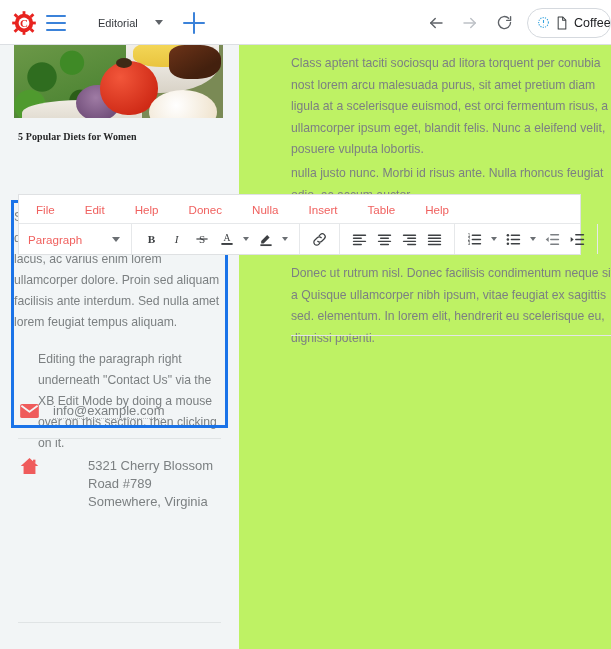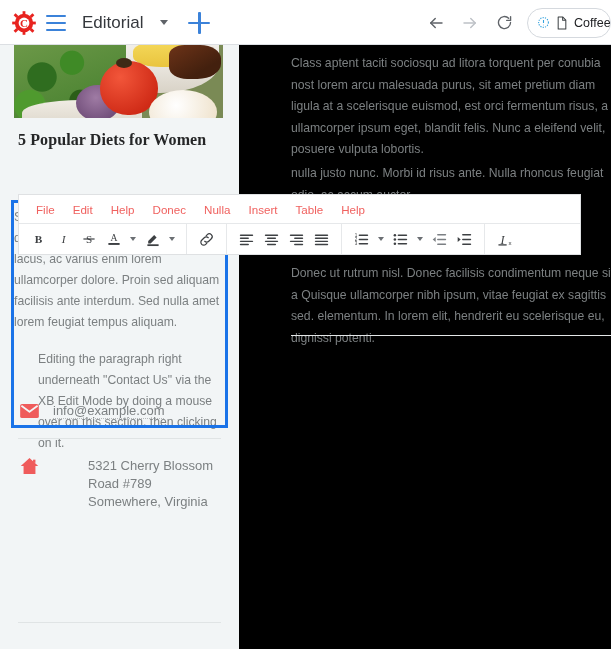--- a/index.html
+++ b/index.html
@@ -45,23 +45,23 @@
     cursor: pointer;
   }
   .hamburger i {
     display: block; height: 2.4px; background: #3b82d9; border-radius: 1px;
   }
   .hamburger i:nth-child(1) { width: 20px; }
   .hamburger i:nth-child(2) { width: 20px; }
   .hamburger i:nth-child(3) { width: 20px; }
   .profile-select {
     display: flex; align-items: center; gap: 17px;
-    font-size: 17px; color: #35383d;
-    cursor: pointer;
-    margin-left: 6px;
+    font-size: 11px; color: #35383d;
+    cursor: pointer;
+    margin-left: 22px;
   }
   .caret-down {
     width: 0; height: 0;
     border-left: 4px solid transparent;
     border-right: 4px solid transparent;
     border-top: 5px solid #5f6368;
   }
   .plus-btn {
     margin-left: 10px;
     width: 22px; height: 22px;
@@ -181,21 +181,21 @@
     width: 120px; height: 26px; border-radius: 50% 50% 0 0;
     background: linear-gradient(180deg, #f0ece4, #ddd7cb);
   }
 
   .post-title {
     position: absolute;
     left: 18px; top: 86px;
     width: 205px;
     font-family: "Liberation Serif", serif;
     font-weight: bold;
-    font-size: 16px;
+    font-size: 10px;
     color: #252627;
     letter-spacing: 0.1px;
   }
 
   .contact-body {
     position: absolute;
     left: 14px; top: 162px;
     width: 211px;
     font-size: 12.2px;
     line-height: 21px;
@@ -250,21 +250,21 @@
     left: 18px; top: 577px;
     width: 203px; height: 1px;
     background: #e0e4e5;
   }
 
   
   .main {
     position: absolute;
     left: 239px; top: 0;
     width: 372px; height: 604px;
-    background: #000000;
+    background: #bef264;
     overflow: hidden;
   }
   .main-para {
     position: absolute;
     left: 52px;
     width: 330px;
     font-size: 12.2px;
     line-height: 21.5px;
     color: #7c8082;
   }
@@ -284,21 +284,21 @@
     left: 18px; top: 149px;
     width: 563px;
     background: #ffffff;
     border: 1px solid #dfe1e3;
     box-sizing: border-box;
     z-index: 20;
   }
   .menubar {
     display: flex;
     align-items: center;
-    gap: 0px;
+    gap: 12px;
     height: 28px;
     padding: 0 8px;
     border-bottom: 1px solid #e6e8ea;
   }
   .menubar-item {
     font-size: 11.6px;
     color: #f0615f;
     padding: 3px 9px;
     cursor: pointer;
     white-space: nowrap;
@@ -497,20 +497,26 @@
       <div class="menubar-item">Help</div>
       <div class="menubar-item">Donec</div>
       <div class="menubar-item">Nulla</div>
       <div class="menubar-item">Insert</div>
       <div class="menubar-item">Table</div>
       <div class="menubar-item">Help</div>
     </div>
 
     <div class="toolbar-row">
 
+      <div class="tb-group">
+        <div class="style-select">
+          <span>Paragraph</span>
+          <span class="chev"></span>
+        </div>
+      </div>
 
       <div class="tb-group">
         <div class="tb-btn">
           <svg width="15" height="15" viewBox="0 0 20 20">
               <text x="10" y="15" font-family="Liberation Serif, serif" font-size="15" font-weight="bold" fill="#3d4043" text-anchor="middle">B</text>
             </svg>
         </div>
         <div class="tb-btn">
           <svg width="15" height="15" viewBox="0 0 20 20">
               <text x="10" y="15" font-family="Liberation Serif, serif" font-size="15" font-style="italic" fill="#3d4043" text-anchor="middle">I</text>

